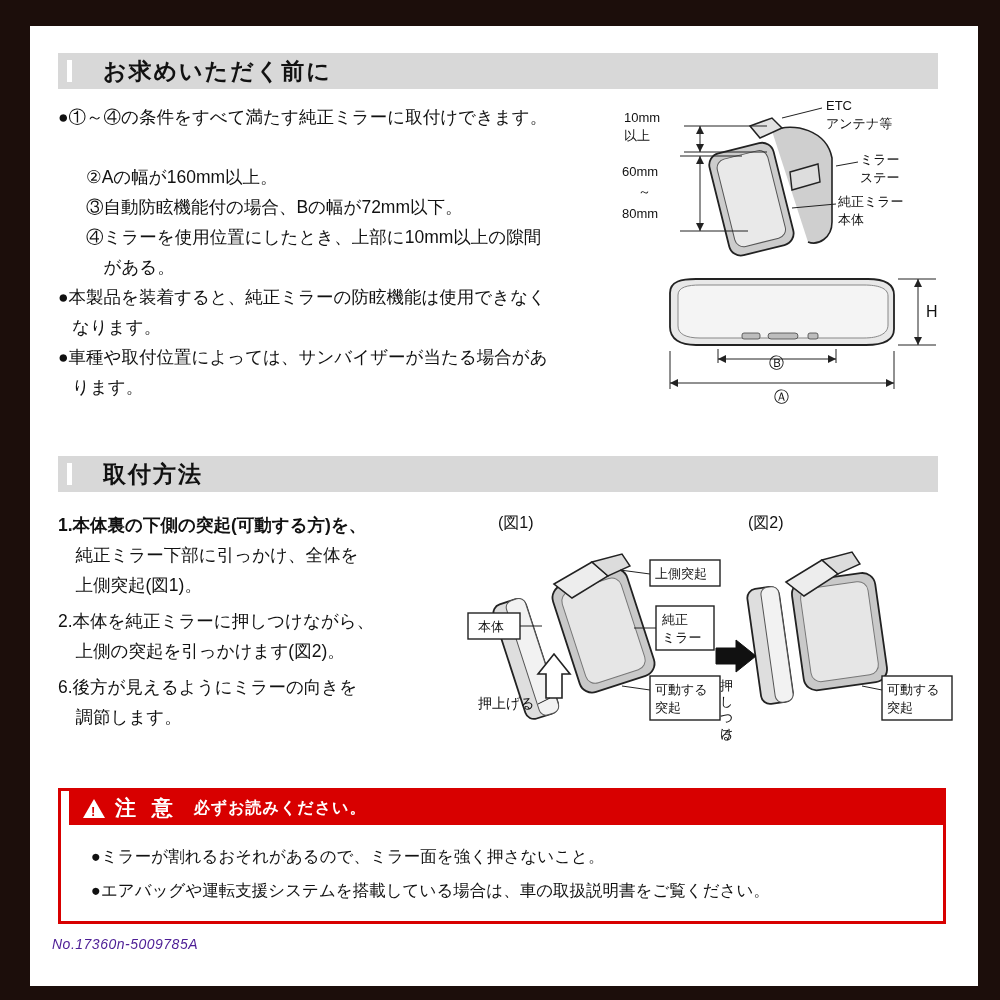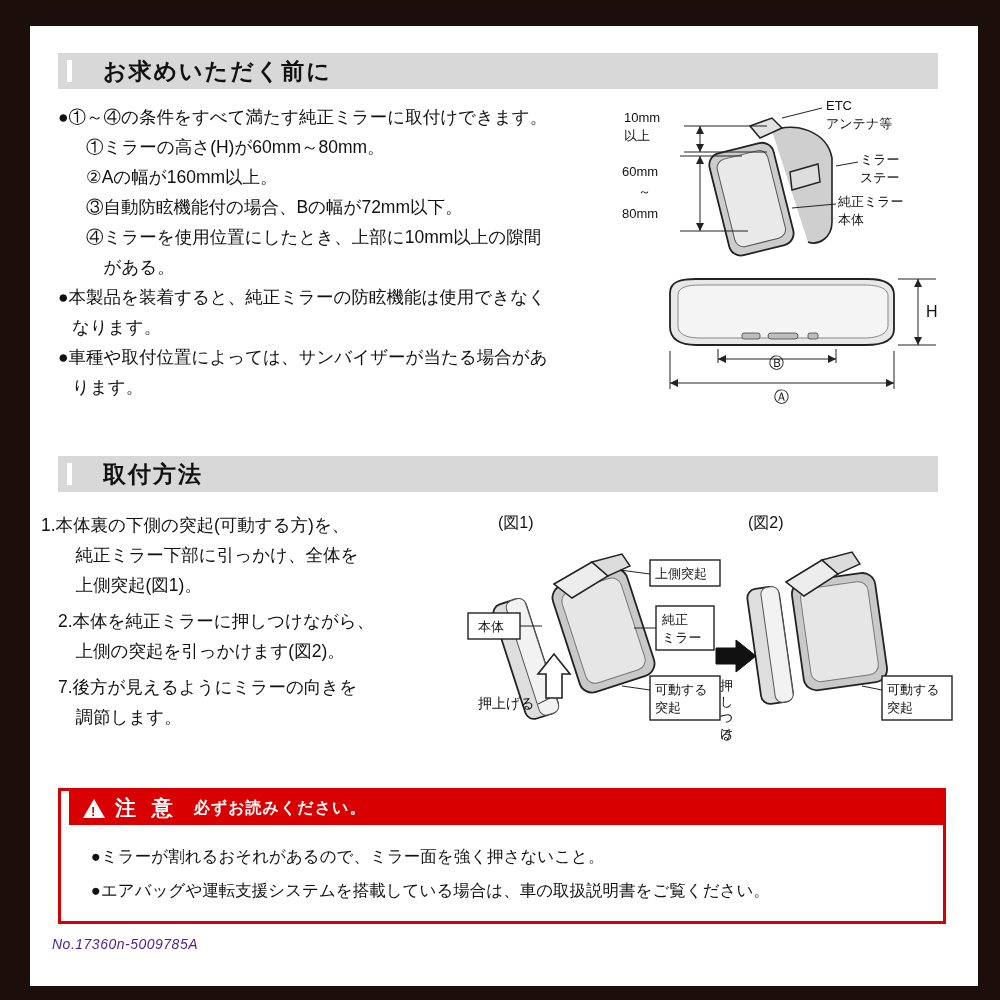--- a/index.html
+++ b/index.html
@@ -85,21 +85,20 @@
   <div class="frame-bottom"></div>
 
   <div class="content">
 
     <div class="sec-head" style="left:28px;top:27px;width:880px;">
       <div class="tick"></div>
       <div class="title">お求めいただく前に</div>
     </div>
 
     <div class="bullet" style="left:28px;top:76px;">●①～④の条件をすべて満たす純正ミラーに取付けできます。</div>
-    <div class="bullet" style="left:56px;top:106px;">①ミラーの高さ(H)が60mm～80mm。</div>
     <div class="bullet" style="left:56px;top:136px;">②Aの幅が160mm以上。</div>
     <div class="bullet" style="left:56px;top:166px;">③自動防眩機能付の場合、Bの幅が72mm以下。</div>
     <div class="bullet" style="left:56px;top:196px;">④ミラーを使用位置にしたとき、上部に10mm以上の隙間</div>
     <div class="bullet" style="left:56px;top:226px;">　がある。</div>
     <div class="bullet" style="left:28px;top:256px;">●本製品を装着すると、純正ミラーの防眩機能は使用できなく</div>
     <div class="bullet" style="left:42px;top:286px;">なります。</div>
     <div class="bullet" style="left:28px;top:316px;">●車種や取付位置によっては、サンバイザーが当たる場合があ</div>
     <div class="bullet" style="left:42px;top:346px;">ります。</div>
 
     <div style="position:absolute;left:592px;top:70px;">
@@ -179,26 +178,26 @@
         <polygon points="244,112 236,108 236,116" fill="#222"></polygon>
         <text class="lbl" x="124" y="131" style="font-size:15px;">Ⓐ</text>
       </svg>
     </div>
 
     <div class="sec-head" style="left:28px;top:430px;width:880px;">
       <div class="tick"></div>
       <div class="title">取付方法</div>
     </div>
 
-    <div class="step" style="left:11px;top:484px;">1.本体裏の下側の突起(可動する方)を、</div>
+    <div class="step" style="left:28px;top:484px;font-weight:bold;">1.本体裏の下側の突起(可動する方)を、</div>
     <div class="step" style="left:28px;top:514px;text-align:right;">　純正ミラー下部に引っかけ、全体を</div>
     <div class="step" style="left:28px;top:544px;">　上側突起(図1)。</div>
     <div class="step" style="left:28px;top:580px;">2.本体を純正ミラーに押しつけながら、</div>
     <div class="step" style="left:28px;top:610px;">　上側の突起を引っかけます(図2)。</div>
-    <div class="step" style="left:28px;top:646px;">7.後方が見えるようにミラーの向きを</div>
+    <div class="step" style="left:28px;top:646px;">6.後方が見えるようにミラーの向きを</div>
     <div class="step" style="left:28px;top:676px;">　調節します。</div>
 
     <div class="txt" style="position:absolute;left:468px;top:487px;font-size:16px;">(図1)</div>
     <div class="txt" style="position:absolute;left:718px;top:487px;font-size:16px;">(図2)</div>
 
     <div style="position:absolute;left:420px;top:500px;">
       <svg width="280" height="215" viewBox="0 0 280 215">
 
         <g transform="rotate(-18 150 110)">
           <rect x="116" y="50" width="78" height="112" rx="13" fill="#c9c9c9" stroke="#222" stroke-width="1.8"></rect>

